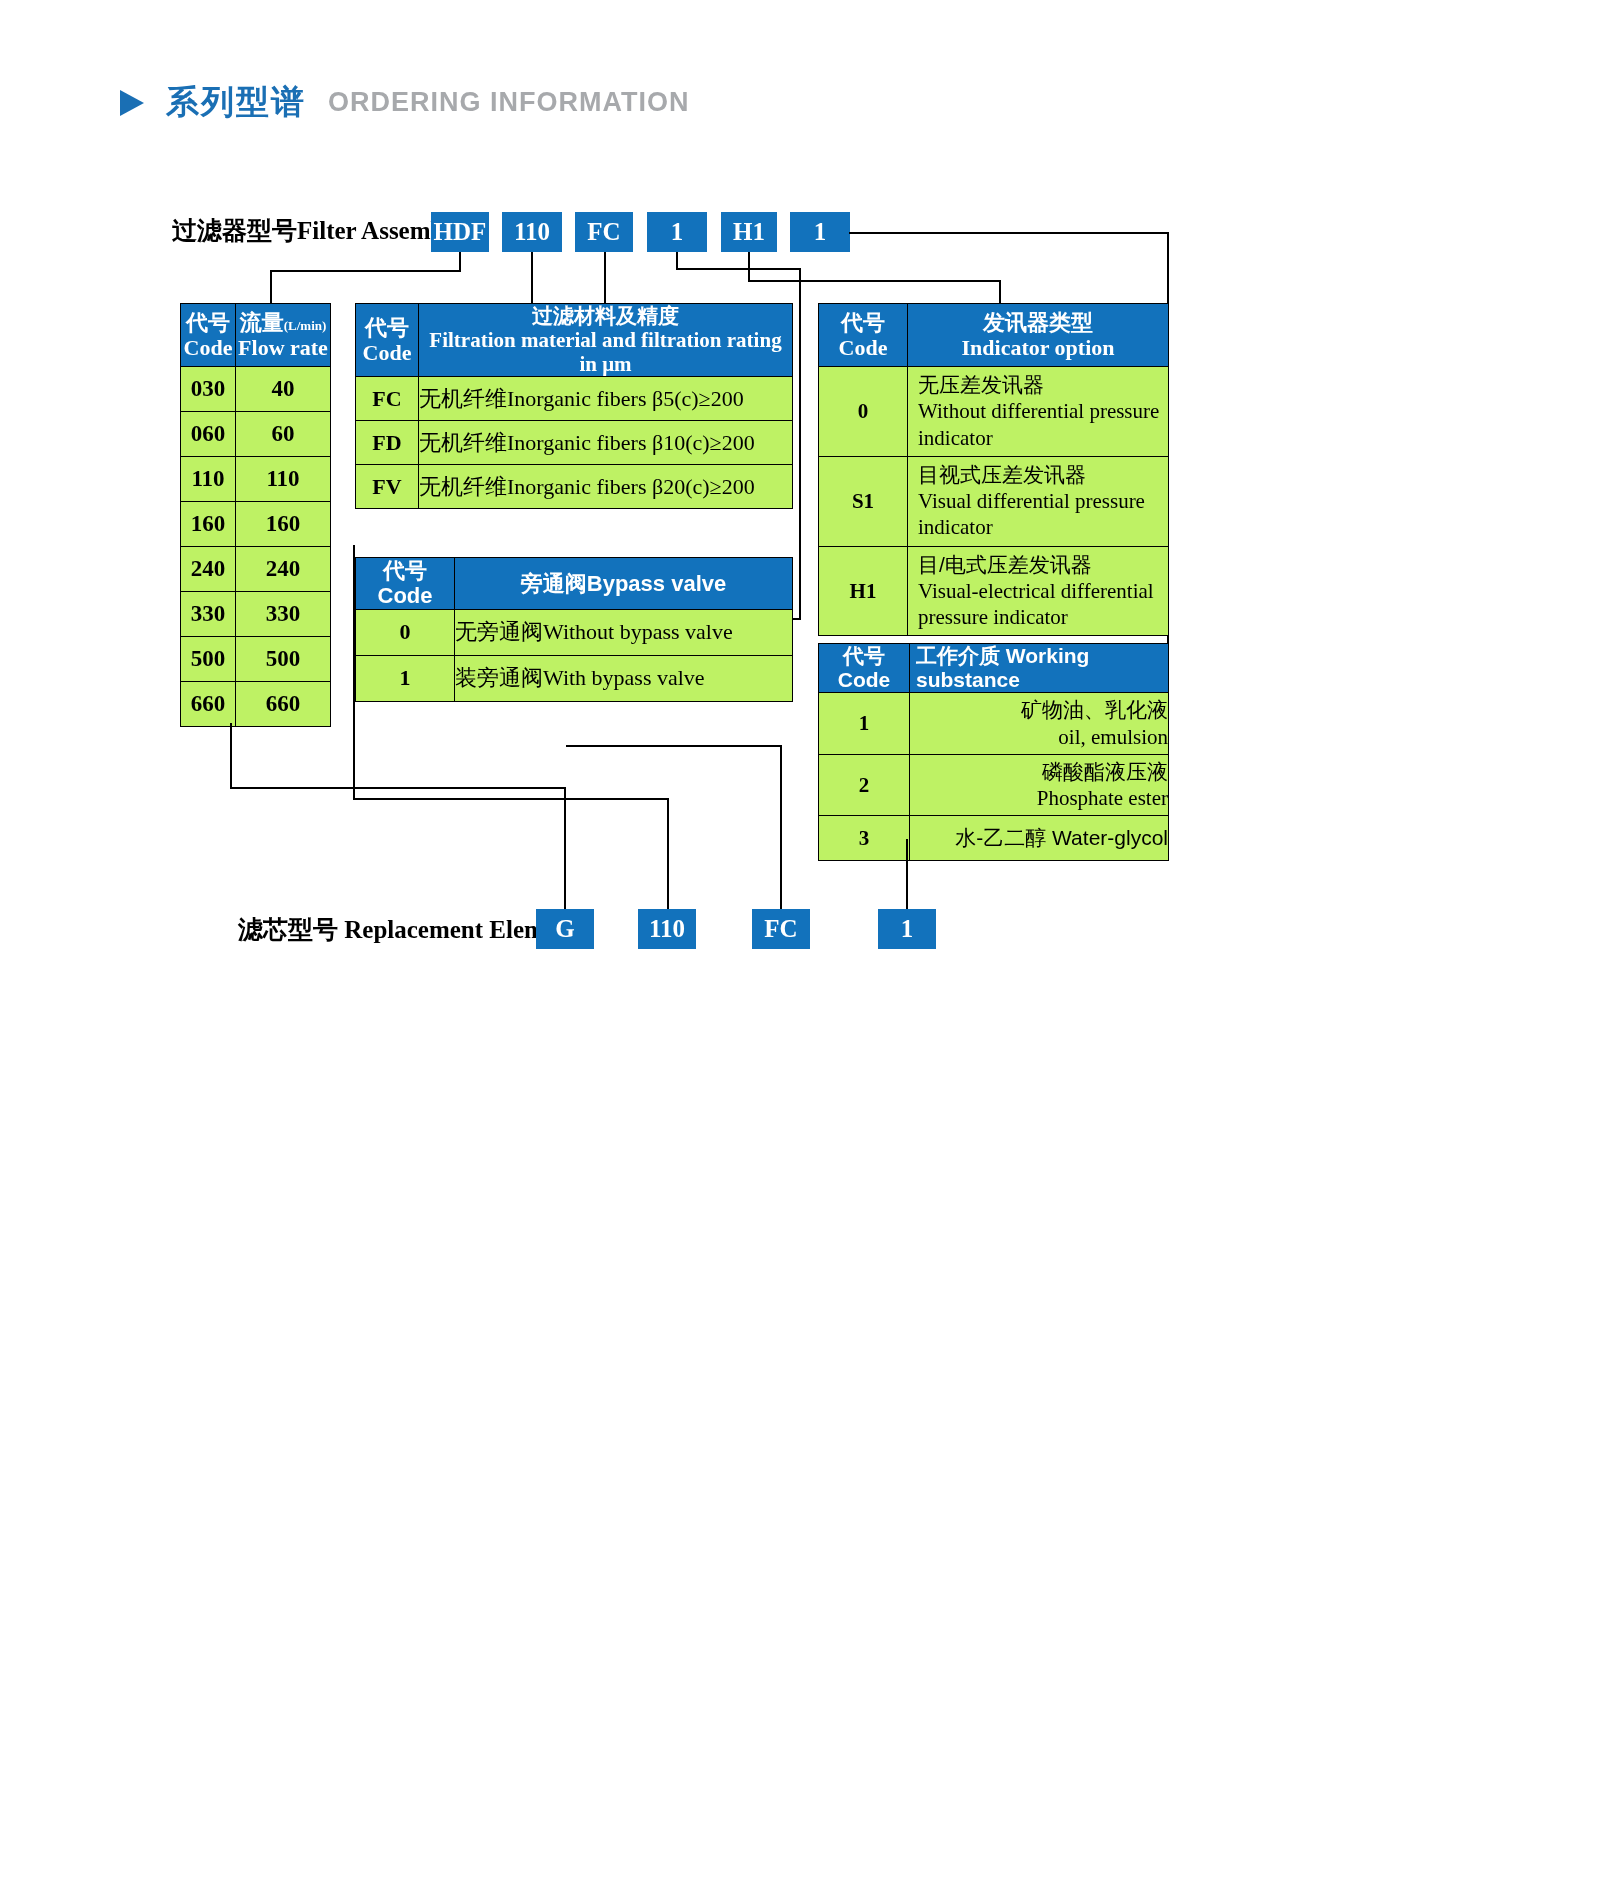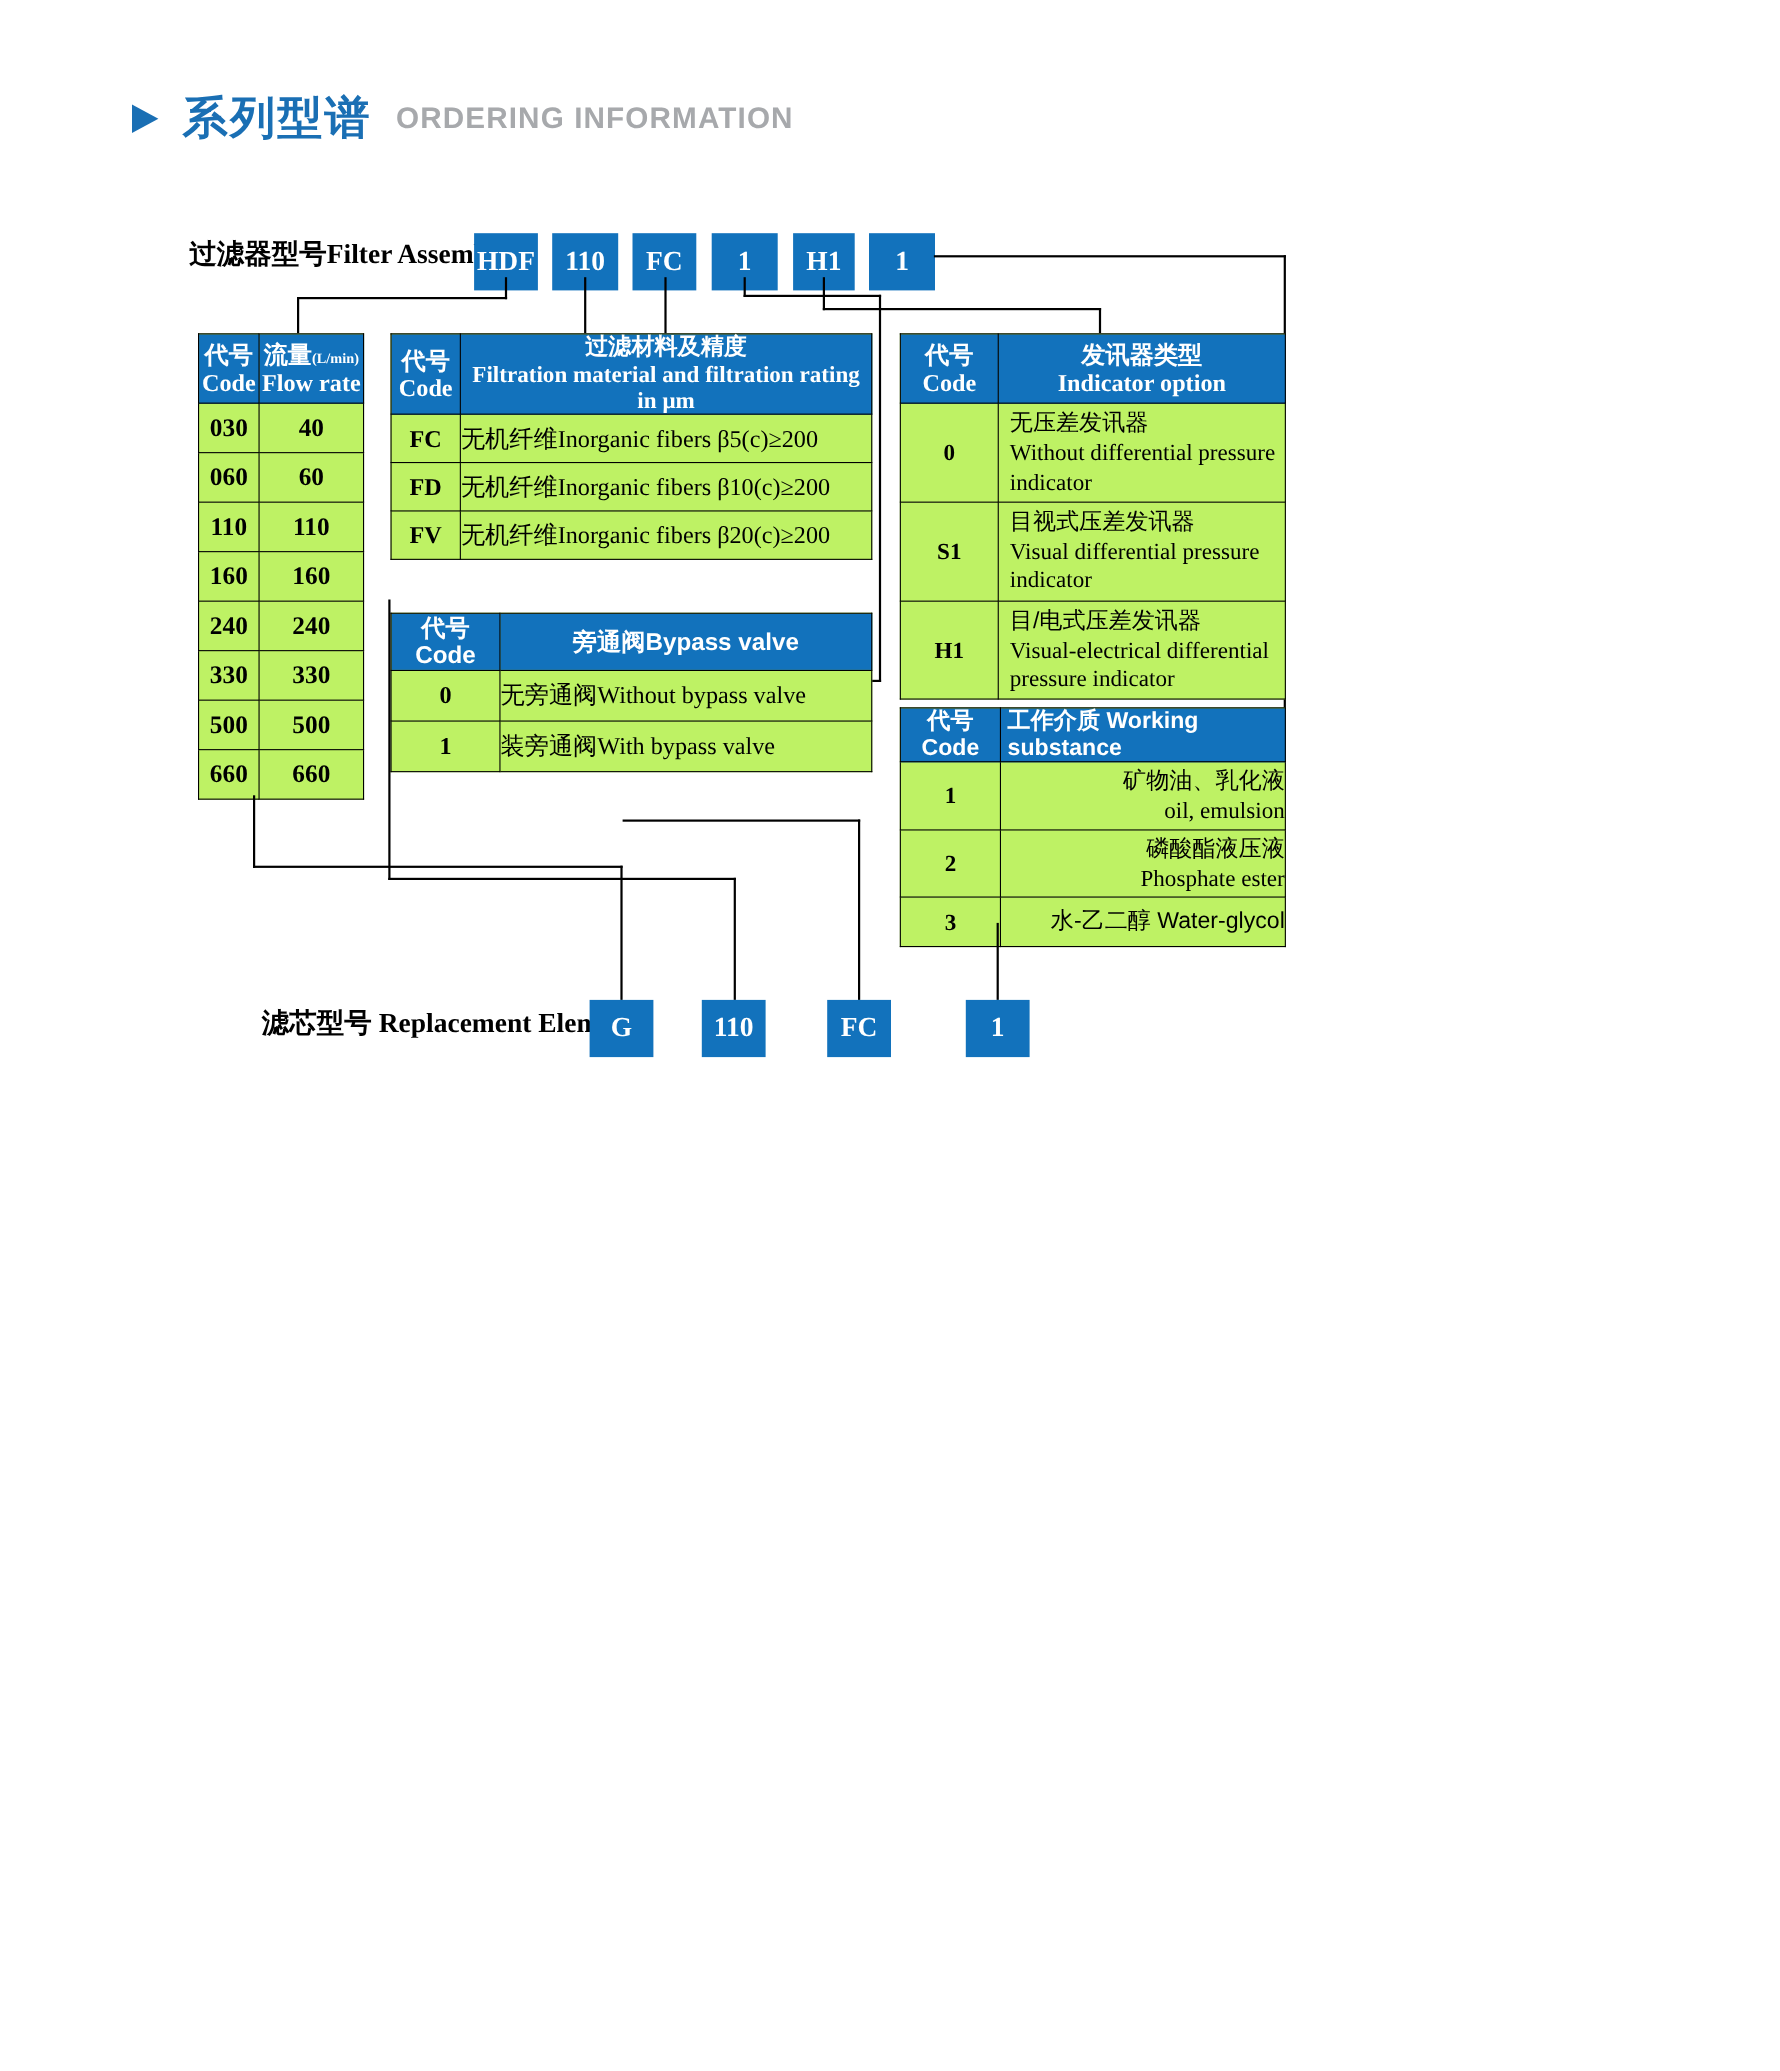--- a/index.html
+++ b/index.html
@@ -6,28 +6,28 @@
   body{
     width:1618px;height:1883px;background:#ffffff;position:relative;
     font-family:"Liberation Serif",serif;
     -webkit-font-smoothing:antialiased;
   }
   .abs{position:absolute;box-sizing:border-box;}
 
   
   #header{left:120px;top:80px;display:flex;align-items:center;gap:22px;}
   #tri{width:0;height:0;border-left:24px solid #1a6fb4;border-top:13px solid transparent;border-bottom:13px solid transparent;}
-  #cn-title{font-family:"Liberation Sans",sans-serif;font-weight:bold;font-size:41px;color:#1a6fb4;letter-spacing:2px;}
+  #cn-title{font-family:"Liberation Sans",sans-serif;font-weight:bold;font-size:33px;color:#1a6fb4;letter-spacing:2px;}
   #en-title{font-family:"Liberation Sans",sans-serif;font-weight:bold;font-size:27px;color:#a7a9ac;letter-spacing:1px;}
 
   
   .codebox{
     background:#1272bc;color:#ffffff;text-align:center;
     font-family:"Liberation Serif",serif;font-weight:bold;font-size:25px;
-    display:flex;align-items:center;justify-content:center;height:52px;
+    display:flex;align-items:center;justify-content:center;height:40px;
   }
   .rowlabel{
     font-family:"Liberation Serif",serif;font-weight:bold;font-size:25px;color:#000;
     white-space:nowrap;
   }
 
   
   table.t{border-collapse:collapse;background:#bef264;}
   table.t td,table.t th{border:1.6px solid #000;padding:0;}
   .hdr{background:#1272bc;color:#fff;text-align:center;font-weight:bold;line-height:1.15;}

